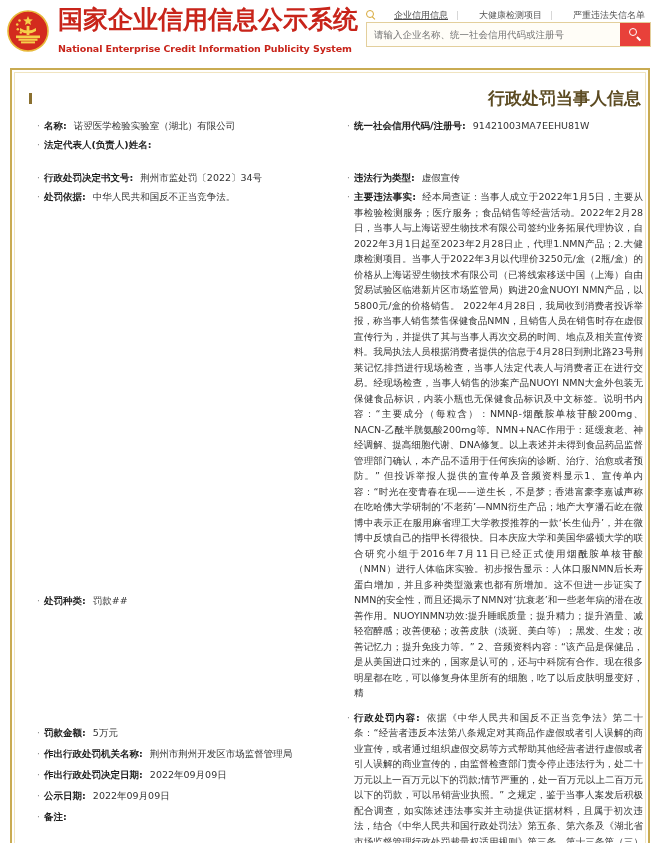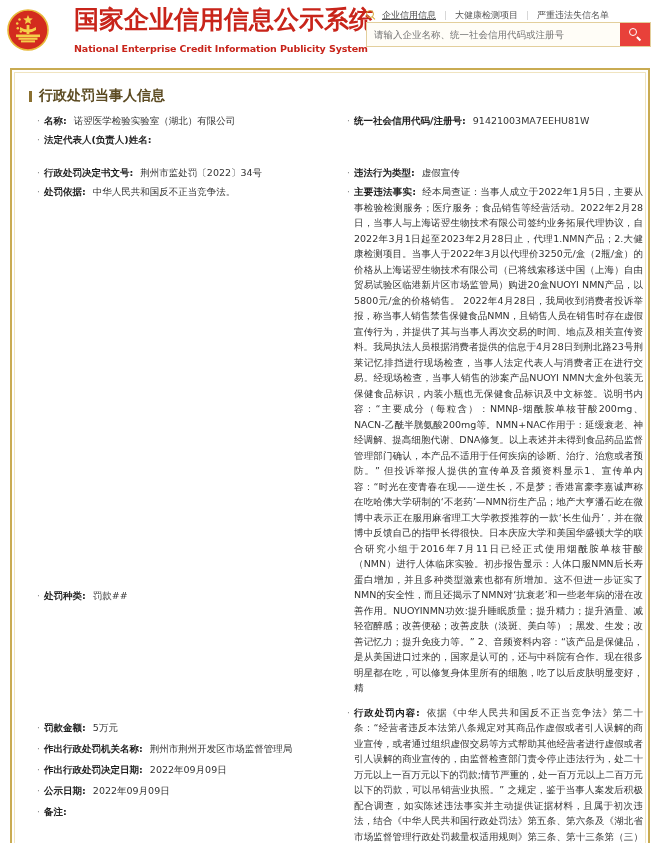--- a/index.html
+++ b/index.html
@@ -20,22 +20,22 @@
   .header {
     height: 60px;
     display: flex;
     align-items: center;
     padding: 0 0 0 6px;
     box-sizing: border-box;
     position: relative;
   }
   .brand {
     display: flex;
-    align-items: center;
-    gap: 24px;
+    align-items: flex-end;
+    gap: 8px;
   }
   .emblem {
     width: 44px;
     height: 44px;
     flex: 0 0 44px;
     position: relative;
   }
   .brand-text { line-height: 1; }
   .brand-cn {
     font-size: 25px;
@@ -83,20 +83,21 @@
     content:"";
     position:absolute; left:6.2px; top:6.4px;
     width:4px;height:1.3px;background:#d8a93a;
     transform:rotate(45deg); transform-origin: left center;
   }
   .nav-link {
     color: #4a4a4a;
     text-decoration: underline;
     white-space: nowrap;
     font-size: 9px;
+    margin-left: 12px;
   }
   .nav-link.plain { text-decoration: none; color:#555; }
   .nav-sep { color: #ccc; font-size: 9px; padding: 0 3px;}
 
   .searchbar {
     height: 25px;
     border: 1px solid #e3cf9c;
     background: #fffdf7;
     display: flex;
     align-items: stretch;
@@ -160,24 +161,25 @@
     width: 634px;
     padding: 14px 8px 0 8px;
     box-sizing: border-box;
   }
 
   
   .section-title {
     display: flex;
     align-items: center;
     gap: 7px;
-    font-size: 14px;
+    font-size: 17px;
     font-weight: bold;
     color: #5c4b22;
     margin: 0 0 8px 6px;
+    justify-content: space-between;
   }
   .section-bar {
     display: inline-block;
     width: 3px;
     height: 11px;
     background: #8a7030;
     flex: 0 0 3px;
   }
 
   .cols {

